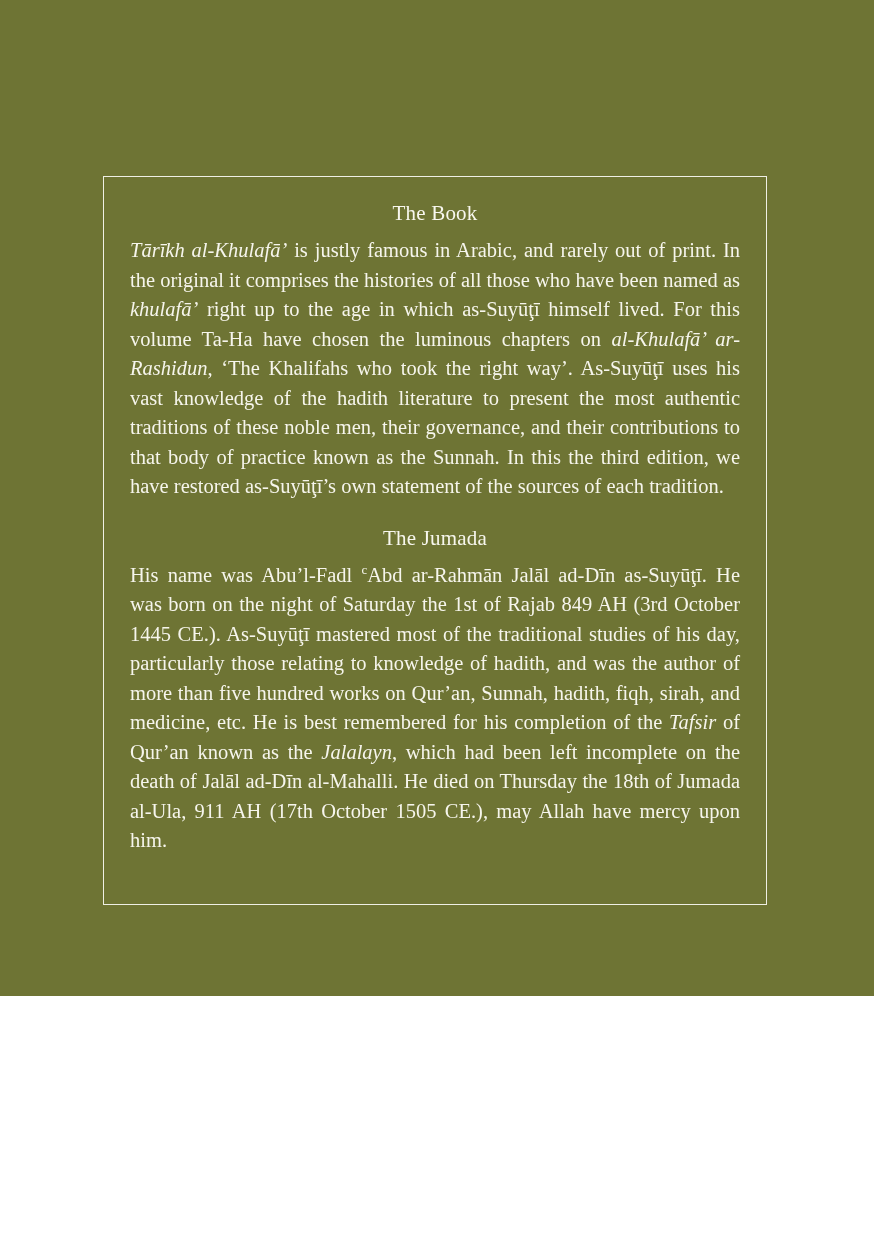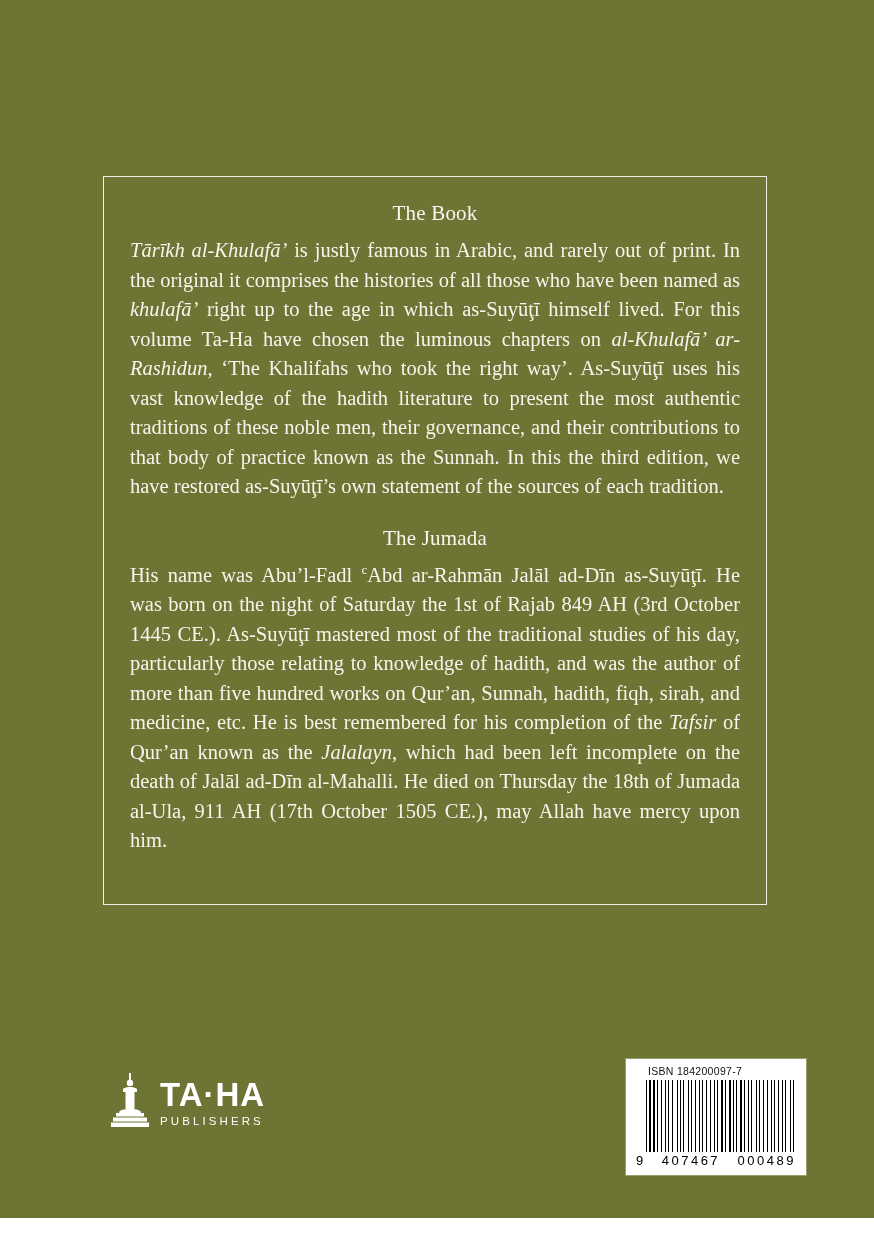--- a/index.html
+++ b/index.html
@@ -8,21 +8,21 @@
     background: #ffffff;
   }
   body {
     width: 874px;
     height: 1240px;
     font-family: "Liberation Serif", serif;
   }
   .cover {
     position: relative;
     width: 874px;
-    height: 1218px;
+    height: 996px;
     background: #6e7434;
     overflow: hidden;
     box-sizing: border-box;
   }
   .blurb-frame {
     position: absolute;
     left: 103px;
     top: 176px;
     width: 664px;
     height: 729px;

